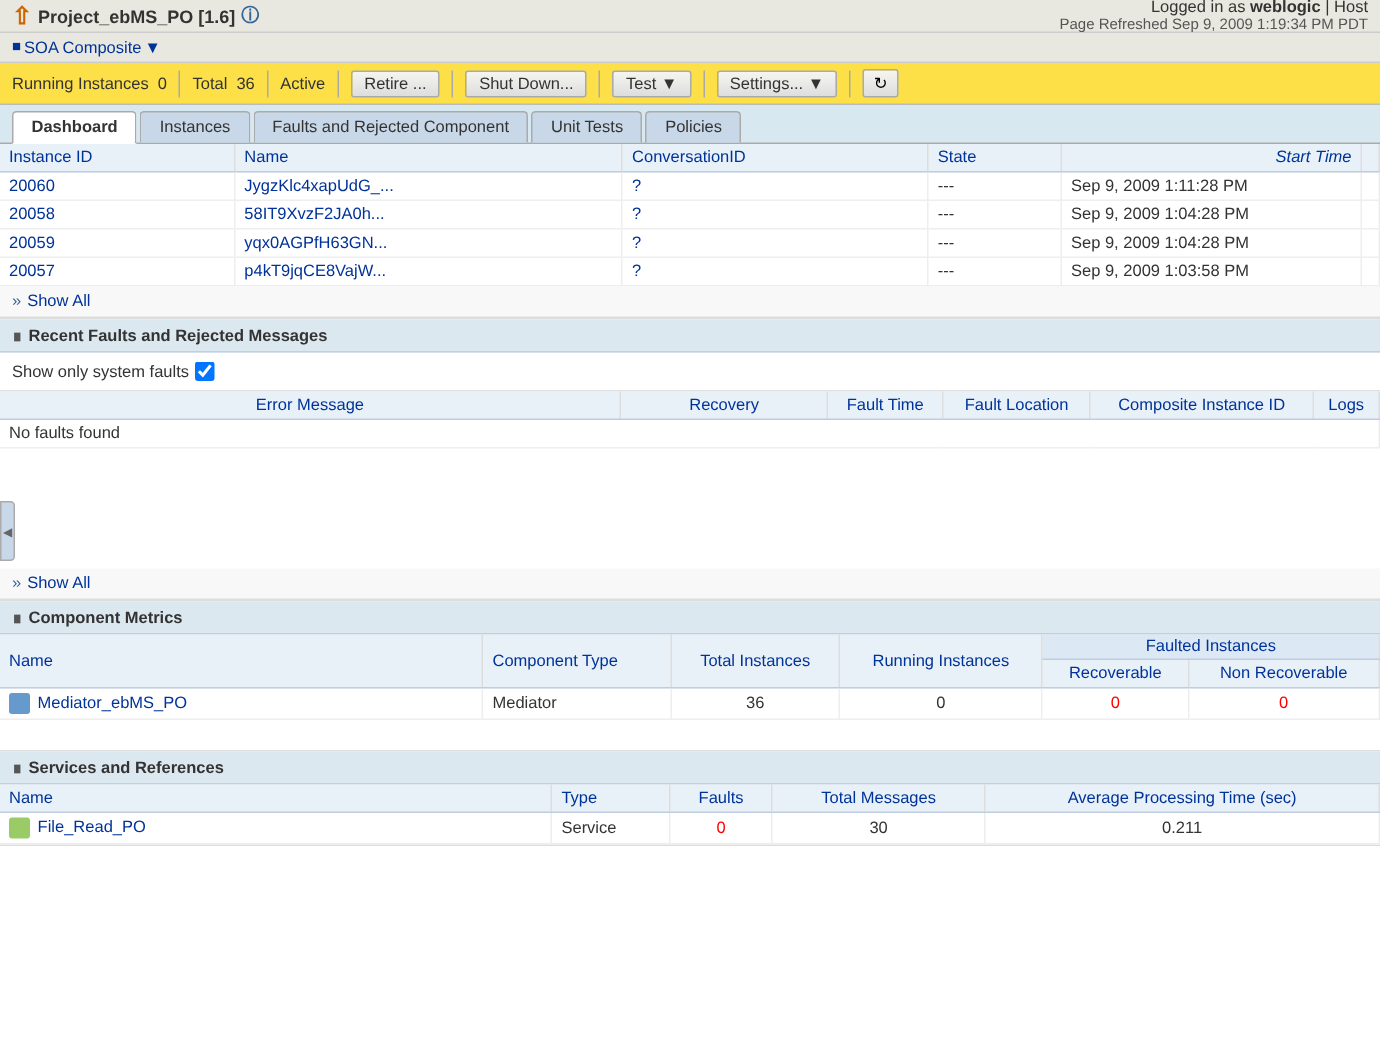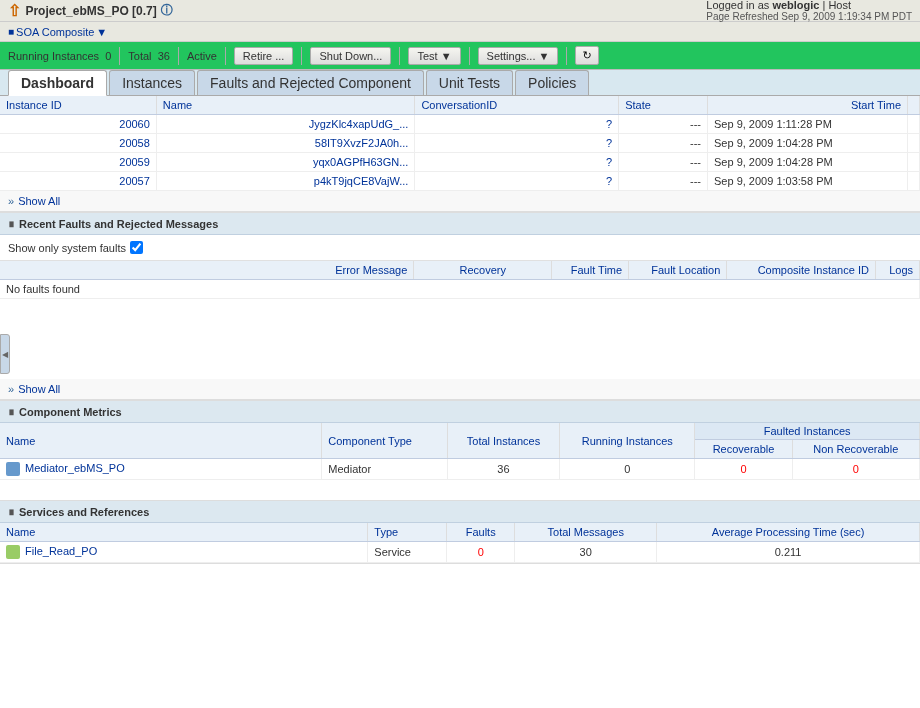--- a/index.html
+++ b/index.html
@@ -1,49 +1,49 @@
 <!DOCTYPE html>
 <html><head>
   <meta charset="utf-8">
   <style>
     * { box-sizing: border-box; margin: 0; padding: 0; }
     body { font-family: Arial, sans-serif; font-size: 11px; background: #f0f0f0; color: #333; overflow: hidden; width: 920px; height: 708px; }
 
     
     .app-header { background: #e8e8e0; border-bottom: 1px solid #ccc; padding: 2px 8px; display: flex; align-items: center; justify-content: space-between; height: 22px; }
     .app-title { font-weight: bold; font-size: 12px; color: #333; display: flex; align-items: center; gap: 4px; }
-    .header-right { font-size: 11px; color: #333; text-align: left; }
+    .header-right { font-size: 11px; color: #333; text-align: right; }
 
     .sub-header { background: #e8e8e0; border-bottom: 1px solid #ccc; padding: 2px 8px; height: 20px; display: flex; align-items: center; }
     .soa-composite { font-size: 11px; color: #003399; cursor: pointer; display: flex; align-items: center; gap: 2px; }
 
     
-    .toolbar { background: #22c55e; border-bottom: 1px solid #bbb; padding: 3px 8px; display: flex; align-items: center; gap: 6px; height: 28px; }
+    .toolbar { background: #fde047; border-bottom: 1px solid #bbb; padding: 3px 8px; display: flex; align-items: center; gap: 6px; height: 28px; }
     .toolbar-item { font-size: 11px; color: #333; }
     .toolbar-item span.count { margin-left: 3px; }
     .toolbar-separator { width: 1px; height: 18px; background: #aaa; margin: 0 2px; }
     .toolbar-btn { background: linear-gradient(to bottom, #f5f5f0, #ddd); border: 1px solid #aaa; border-radius: 2px; padding: 2px 8px; font-size: 11px; cursor: pointer; color: #333; }
     .toolbar-btn-icon { background: linear-gradient(to bottom, #f5f5f0, #ddd); border: 1px solid #aaa; border-radius: 2px; padding: 2px 6px; font-size: 11px; cursor: pointer; }
 
     
     .tabs { background: #d8e8f0; border-bottom: 1px solid #aaa; display: flex; align-items: flex-end; padding: 0 8px; height: 26px; }
-    .tab { padding: 4px 12px; font-size: 14px; cursor: pointer; border: 1px solid #aaa; border-bottom: none; margin-right: 2px; border-radius: 3px 3px 0 0; color: #333; }
+    .tab { padding: 4px 12px; font-size: 11px; cursor: pointer; border: 1px solid #aaa; border-bottom: none; margin-right: 2px; border-radius: 3px 3px 0 0; color: #333; }
     .tab.active { background: white; border-bottom: 1px solid white; margin-bottom: -1px; font-weight: bold; }
     .tab.inactive { background: #c8d8e8; }
 
     
     .main-content { background: white; height: calc(708px - 96px); overflow-y: auto; overflow-x: hidden; }
 
     
     .section { border-bottom: 1px solid #ddd; }
     .section-header { background: #dce8f0; padding: 4px 8px; font-size: 11px; font-weight: bold; color: #333; display: flex; align-items: center; gap: 4px; border-bottom: 1px solid #c0d0e0; }
 
     
     .data-table { width: 100%; border-collapse: collapse; font-size: 11px; }
-    .data-table th { background: #e8f0f8; border-bottom: 1px solid #c0cce0; border-right: 1px solid #ddd; padding: 3px 6px; text-align: right; font-weight: normal; color: #003399; white-space: nowrap; }
+    .data-table th { background: #e8f0f8; border-bottom: 1px solid #c0cce0; border-right: 1px solid #ddd; padding: 3px 6px; text-align: center; font-weight: normal; color: #003399; white-space: nowrap; }
     .data-table td { border-bottom: 1px solid #eee; border-right: 1px solid #eee; padding: 3px 6px; white-space: nowrap; }
     .link { color: #003399; cursor: pointer; text-decoration: none; }
 
     .show-all { padding: 4px 8px; font-size: 11px; display: flex; align-items: center; gap: 4px; border-bottom: 1px solid #ddd; background: #f8f8f8; }
 
     
     .faults-options { padding: 6px 8px; font-size: 11px; display: flex; align-items: center; gap: 4px; border-bottom: 1px solid #e0e0e0; }
     .faults-options input[type=checkbox] { margin: 0; }
 
     
@@ -59,32 +59,32 @@
     .red { color: red; }
 
     
     .side-handle { position: absolute; left: 0; top: 50%; transform: translateY(-50%); background: #c8d8e8; border: 1px solid #aaa; width: 10px; height: 40px; cursor: pointer; display: flex; align-items: center; justify-content: center; font-size: 8px; color: #666; border-radius: 0 3px 3px 0; }
 
     .wrapper { position: relative; width: 920px; }
 
     table.instances-table { width: 100%; border-collapse: collapse; font-size: 11px; }
     table.instances-table th { background: #e8f0f8; border-bottom: 1px solid #c0cce0; border-right: 1px solid #ddd; padding: 3px 6px; text-align: left; font-weight: normal; color: #003399; }
     table.instances-table th.right { text-align: right; }
-    table.instances-table td { border-bottom: 1px solid #eee; border-right: 1px solid #eee; padding: 3px 6px; text-align: right; }
+    table.instances-table td { border-bottom: 1px solid #eee; border-right: 1px solid #eee; padding: 3px 6px; }
     table.instances-table td.right { text-align: left; }
   </style>
 </head>
 <body>
 
 <div class="wrapper">
 
   <div class="app-header">
     <div class="app-title">
       <span style="color:#cc6600; font-size:16px;">⇧</span>
-      <span style="font-size:12px; font-weight:bold;">Project_ebMS_PO [0.7]</span>
+      <span style="font-size:12px; font-weight:bold;">Project_ebMS_PO [1.6]</span>
       <span style="color:#336699; font-size:12px; cursor:pointer;">ⓘ</span>
     </div>
     <div class="header-right">
       <div>
         <span>Logged in as</span>
         <strong>weblogic</strong>
         <span>|</span>
         <span>Host</span>
       </div>
       <div style="font-size:10px; color:#555;">Page Refreshed Sep 9, 2009 1:19:34 PM PDT</div>
@@ -144,21 +144,21 @@
   <div class="main-content">
 
     <div class="section">
       <table class="instances-table">
         <thead>
           <tr>
             <th>Instance ID</th>
             <th>Name</th>
             <th>ConversationID</th>
             <th>State</th>
-            <th class="right" style="width:200px;">Start Time</th>
+            <th class="right" style="width:200px;font-style:italic;">Start Time</th>
             <th style="width:12px; padding:0;"></th>
           </tr>
         </thead>
         <tbody id="instances-tbody">
         <tr>
     <td><a class="link">20060</a></td>
     <td><a class="link">JygzKlc4xapUdG_...</a></td>
     <td><a class="link">?</a></td>
     <td>---</td>
     <td class="right">Sep 9, 2009 1:11:28 PM</td>

